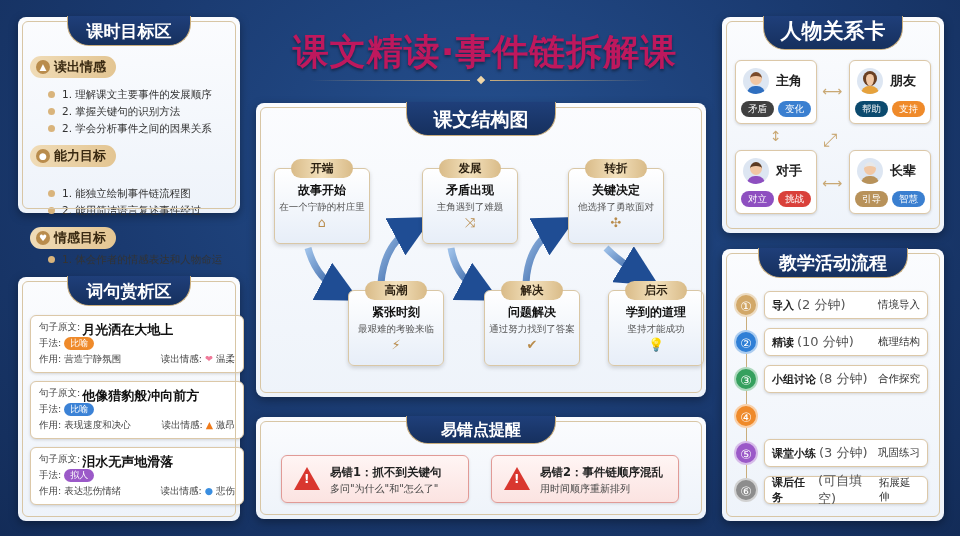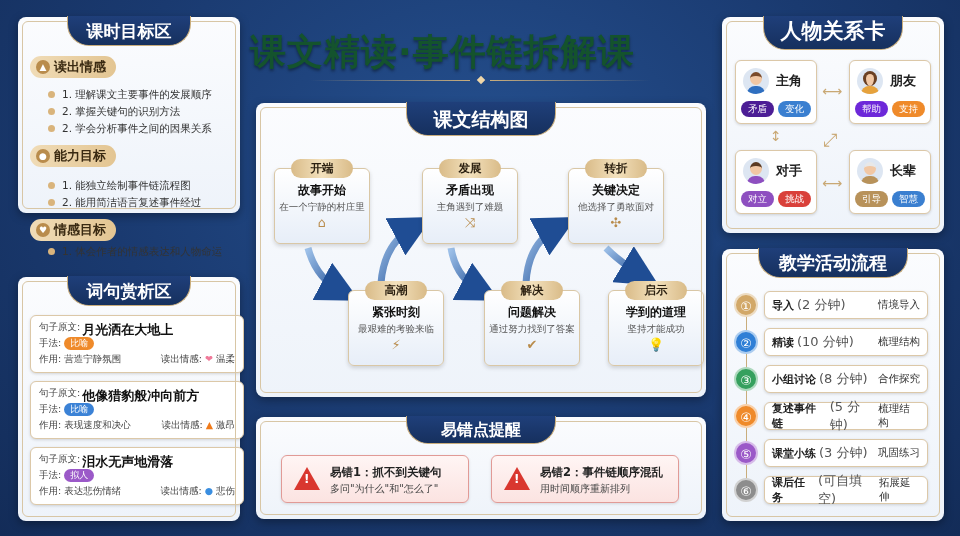--- a/index.html
+++ b/index.html
@@ -1,21 +1,21 @@
 <!DOCTYPE html>
 <html><head>
 <meta charset="utf-8">
 <style>
 *{box-sizing:border-box;margin:0;padding:0}
 html,body{width:960px;height:536px;overflow:hidden}
 body{font-family:"DejaVu Sans","Liberation Sans",sans-serif;background:radial-gradient(ellipse at 50% 30%,#25508f 0%,#1a3a70 55%,#132c58 100%);position:relative;color:#222}
 .panel{position:absolute;background:linear-gradient(180deg,#fbfcfe,#eef3fa);border-radius:8px;box-shadow:0 3px 10px rgba(0,0,0,.35)}
 .panel::after{content:"";position:absolute;inset:4px;border:1px solid #d8c6a5;border-radius:6px;pointer-events:none}
 .ptitle{position:absolute;left:50%;transform:translateX(-50%);top:-1px;background:linear-gradient(180deg,#1f3f7a,#16305e);color:#fff;font-weight:bold;text-align:center;border-radius:0 0 22px 22px;border:1px solid #c9ad7c;border-top:none;z-index:2}
-.title-main{position:absolute;left:250px;top:28px;width:470px;text-align:left;color:#14532d;font-size:36px;font-weight:bold;letter-spacing:1px;text-shadow:0 2px 3px rgba(0,0,0,.4)}
+.title-main{position:absolute;left:250px;top:28px;width:470px;text-align:center;color:#be185d;font-size:36px;font-weight:bold;letter-spacing:1px;text-shadow:0 2px 3px rgba(0,0,0,.4)}
 .title-line{position:absolute;top:80px;height:1px;background:linear-gradient(90deg,transparent,#c9ad7c);}
 .diamond{position:absolute;left:478px;top:77px;width:6px;height:6px;background:#efd6a8;transform:rotate(45deg)}
 
 .gbadge{display:inline-flex;align-items:center;gap:4px;background:linear-gradient(90deg,#f0dcb7,#e3c592);border-radius:12px;padding:2px 10px 2px 6px;font-size:13px;font-weight:bold;color:#3a2a12}
 .gicon{width:14px;height:14px;border-radius:50%;background:#b98c4c;color:#fff;font-size:9px;display:flex;align-items:center;justify-content:center}
 .gitem{font-size:10.5px;color:#333;display:flex;align-items:center;gap:7px;height:17px;margin-left:18px}
 .dot{width:7px;height:7px;border-radius:50%;background:#d9b47c;flex:none}
 
 .scard{position:absolute;left:12px;width:214px;height:58px;background:#fff;border:1px solid #dcc8a8;border-radius:6px;box-shadow:0 1px 3px rgba(0,0,0,.15);padding:5px 8px;font-size:9.5px;color:#444}
 .scard .row{height:16px;display:flex;align-items:flex-start}
@@ -79,21 +79,21 @@
             <span class="dot"></span>
             <span>2. 学会分析事件之间的因果关系</span>
           </div>
       </div>
     </div>
     <div style="margin-top:7px">
       <div class="gbadge">
           <span class="gicon">●</span>
           <span>能力目标</span>
         </div>
-      <div style="margin-top:10px">
+      <div style="margin-top:18px">
         <div class="gitem">
             <span class="dot"></span>
             <span>1. 能独立绘制事件链流程图</span>
           </div>
         <div class="gitem">
             <span class="dot"></span>
             <span>2. 能用简洁语言复述事件经过</span>
           </div>
       </div>
     </div>
@@ -225,32 +225,32 @@
 
 <div class="panel" style="left:722px;top:17px;width:222px;height:216px">
   <div class="ptitle" style="width:140px;height:34px;line-height:30px;font-size:21px">人物关系卡</div>
   <div class="ccard" style="left:13px;top:43px">
     <div class="avatar">
         <div style="position:absolute;left:7px;top:4px;width:12px;height:13px;border-radius:50%;background:#f1c7a4;border-top:4px solid #7a4a2a"></div>
         <div style="position:absolute;left:4px;top:18px;width:18px;height:10px;border-radius:8px 8px 0 0;background:#2f6fc0"></div>
       </div>
     <div class="cname">主角</div>
     <div class="ctags">
-        <span class="ctag" style="background:#4c1d95">矛盾</span>
+        <span class="ctag" style="background:#404040">矛盾</span>
         <span class="ctag" style="background:#3a7fd0">变化</span>
       </div>
   </div>
   <div class="ccard" style="left:127px;top:43px">
     <div class="avatar">
         <div style="position:absolute;left:6px;top:3px;width:14px;height:15px;border-radius:50%;background:#f1c7a4;border:3px solid #6a3f22;border-bottom:none"></div>
         <div style="position:absolute;left:4px;top:18px;width:18px;height:10px;border-radius:8px 8px 0 0;background:#e6a23c"></div>
       </div>
     <div class="cname">朋友</div>
     <div class="ctags">
-        <span class="ctag" style="background:#6d28d9">帮助</span>
+        <span class="ctag" style="background:#0c4a6e">帮助</span>
         <span class="ctag" style="background:#ef8a2a">支持</span>
       </div>
   </div>
   <div class="ccard" style="left:13px;top:133px">
     <div class="avatar">
         <div style="position:absolute;left:7px;top:4px;width:12px;height:13px;border-radius:50%;background:#f1c7a4;border-top:4px solid #5a3a22"></div>
         <div style="position:absolute;left:4px;top:18px;width:18px;height:10px;border-radius:8px 8px 0 0;background:#8e4fc0"></div>
       </div>
     <div class="cname">对手</div>
     <div class="ctags">
@@ -297,25 +297,20 @@
   <div class="step" style="top:116px">
       <span class="snum" style="background:#35a05e">③</span>
       <div class="sbox">
         <span class="sname">小组讨论</span>
         <span class="sdur">(8 分钟)</span>
         <span class="sgoal">合作探究</span>
       </div>
     </div>
   <div class="step" style="top:153px">
       <span class="snum" style="background:#ef8a2a">④</span>
-      <div class="sbox">
-        <span class="sname">复述事件链</span>
-        <span class="sdur">(5 分钟)</span>
-        <span class="sgoal">梳理结构</span>
-      </div>
     </div>
   <div class="step" style="top:190px">
       <span class="snum" style="background:#9b59c8">⑤</span>
       <div class="sbox">
         <span class="sname">课堂小练</span>
         <span class="sdur">(3 分钟)</span>
         <span class="sgoal">巩固练习</span>
       </div>
     </div>
   <div class="step" style="top:227px">

